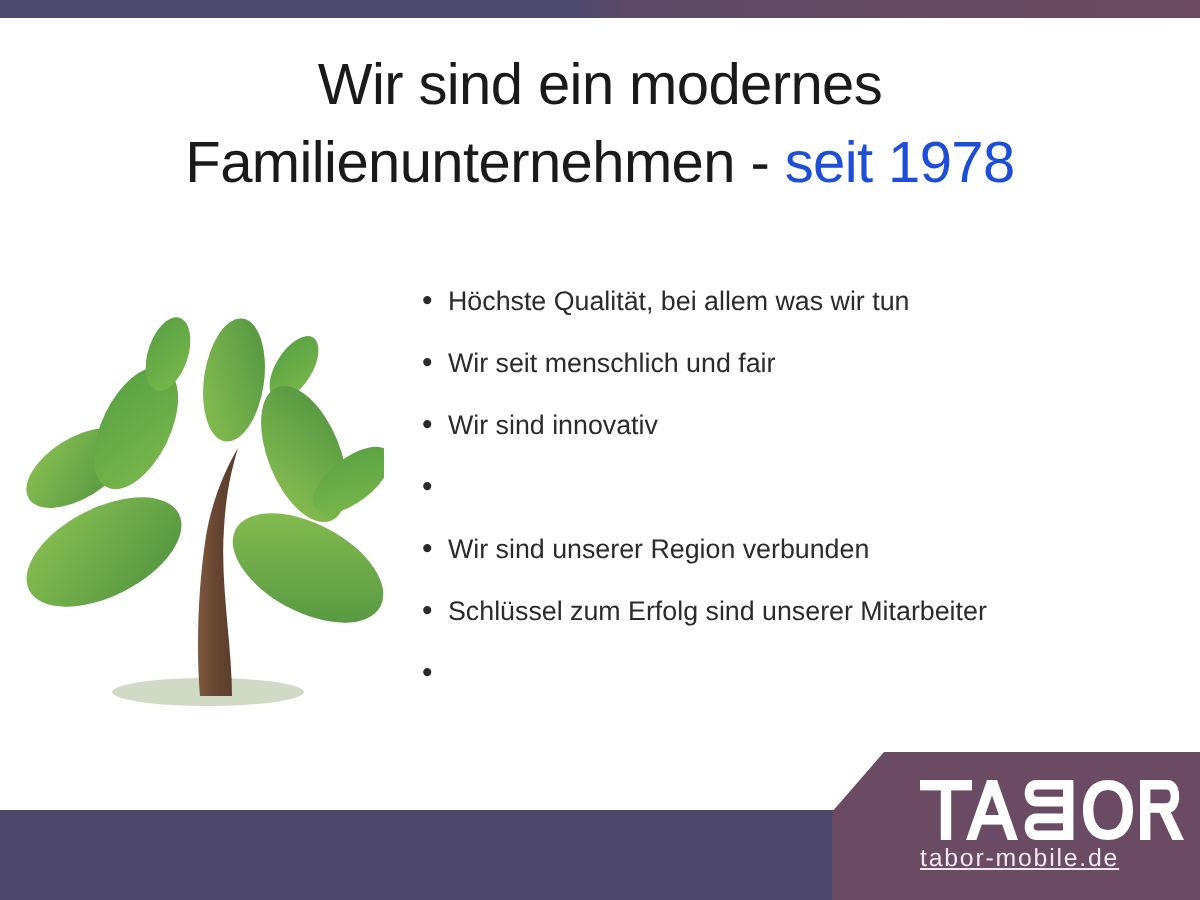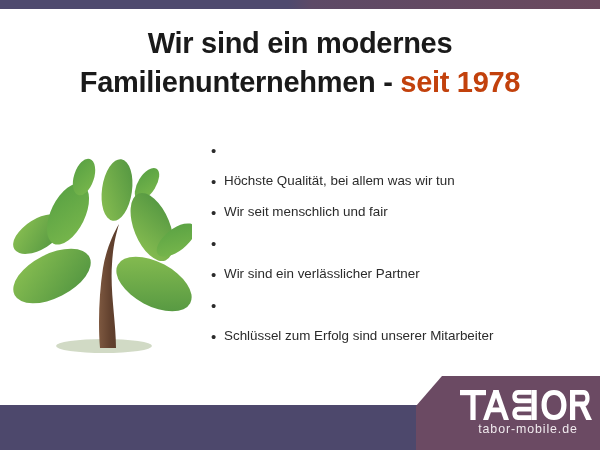--- a/index.html
+++ b/index.html
@@ -32,30 +32,30 @@
 
   
   #headline {
     position: absolute;
     left: 0;
     top: 24px;
     width: 600px;
     text-align: center;
     color: #1a1a1a;
     font-size: 29px;
-    font-weight: bold;
+    font-weight: normal;
     line-height: 1.34;
     letter-spacing: -0.3px;
   }
   #headline .ln {
     display: block;
     white-space: nowrap;
   }
   #headline .accent-year {
-    color: #c2410c;
+    color: #1d4ed8;
   }
 
   
   #bullets {
     position: absolute;
     left: 208px;
     top: 140px;
     width: 386px;
   }
   .bullet-row {
@@ -71,21 +71,20 @@
     line-height: 22px;
     text-align: left;
     padding-left: 3px;
     box-sizing: border-box;
   }
   .bullet-text {
     color: #2b2b2b;
     font-size: 13.4px;
     line-height: 22px;
     white-space: nowrap;
-    margin-top: 30px;
   }
 
   
   #tree-illustration {
     position: absolute;
     left: 12px;
     top: 152px;
     width: 180px;
     height: 205px;
   }
@@ -116,22 +115,23 @@
     height: 30px;
   }
   #logo-url {
     position: absolute;
     left: 44px;
     top: 46px;
     width: 136px;
     color: #f0eaee;
     font-size: 12.4px;
     letter-spacing: 0.9px;
-    text-align: center;
+    text-align: left;
     white-space: nowrap;
+    text-decoration: underline;
   }
 </style>
 </head>
 <body>
 
 <div id="slide">
 
   <div id="top-bar"></div>
 
   <div id="headline">
@@ -179,27 +179,28 @@
     <div class="bullet-row">
       <span class="bullet-dot">•</span>
       <span class="bullet-text">Höchste Qualität, bei allem was wir tun</span>
     </div>
     <div class="bullet-row">
       <span class="bullet-dot">•</span>
       <span class="bullet-text">Wir seit menschlich und fair</span>
     </div>
     <div class="bullet-row">
       <span class="bullet-dot">•</span>
-    </div>
-    <div class="bullet-row">
-      <span class="bullet-dot">•</span>
-      <span class="bullet-text">Wir sind ein verlässlicher Partner</span>
-    </div>
-    <div class="bullet-row">
-      <span class="bullet-dot">•</span>
+      <span class="bullet-text">Wir sind innovativ</span>
+    </div>
+    <div class="bullet-row">
+      <span class="bullet-dot">•</span>
+    </div>
+    <div class="bullet-row">
+      <span class="bullet-dot">•</span>
+      <span class="bullet-text">Wir sind unserer Region verbunden</span>
     </div>
     <div class="bullet-row">
       <span class="bullet-dot">•</span>
       <span class="bullet-text">Schlüssel zum Erfolg sind unserer Mitarbeiter</span>
     </div>
     <div class="bullet-row">
       <span class="bullet-dot">•</span>
     </div>
   </div>
 

